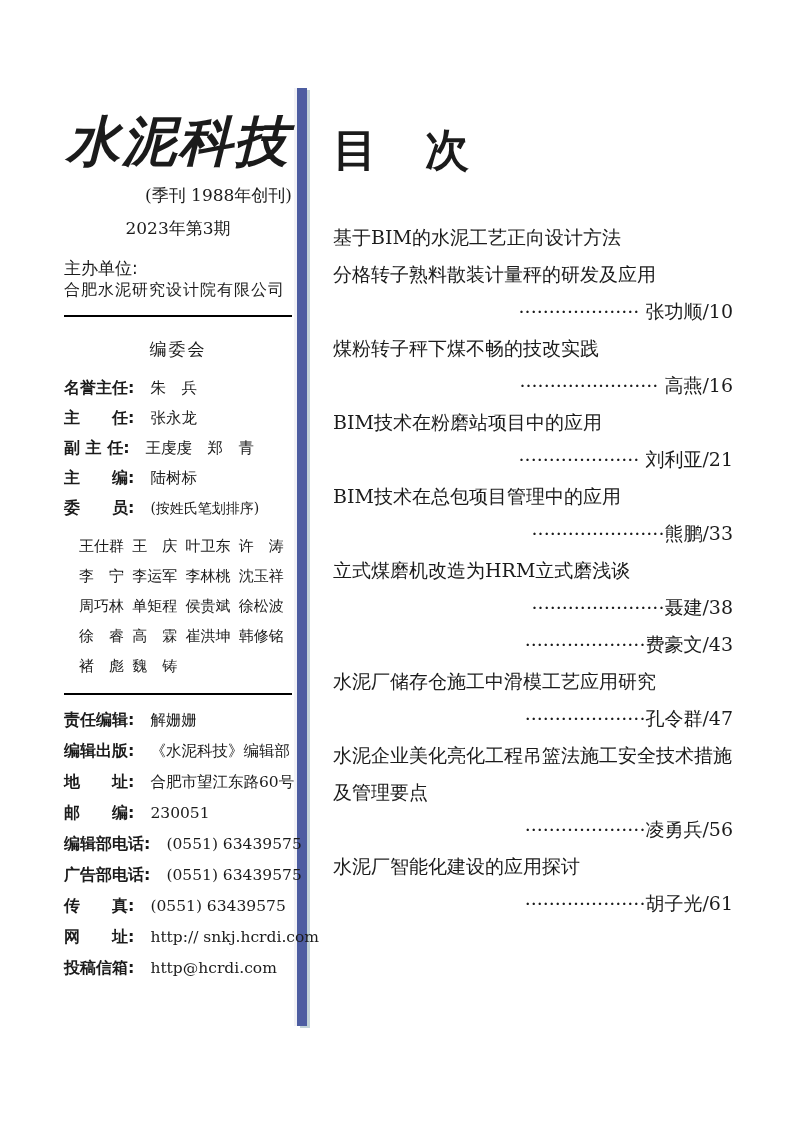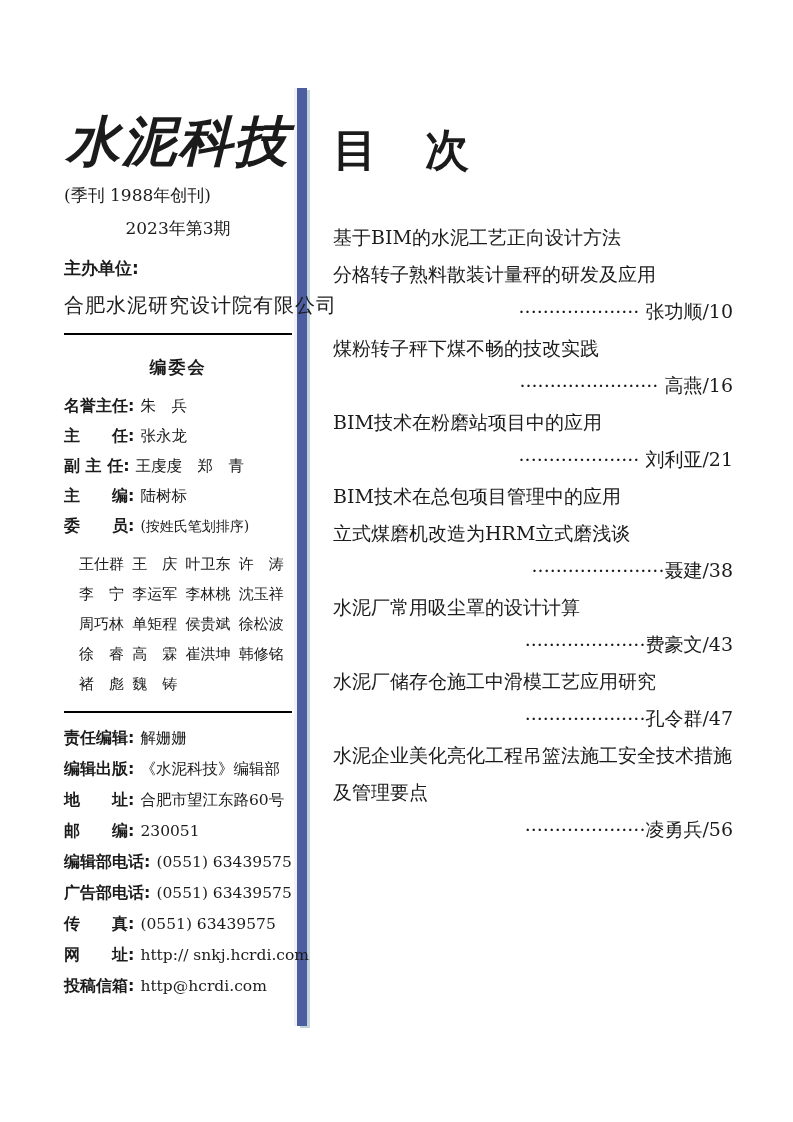--- a/index.html
+++ b/index.html
@@ -15,40 +15,40 @@
     background:#4d5da1;
     box-shadow:-3px 0 0 #f2f2f6, 3px 2px 0 #c3d4d8;
   }
 
   
   .left-col { position:absolute; left:64px; top:108px; width:228px; }
   .m-title {
     font-size:54px; font-weight:bold; font-style:italic;
     text-align:center; letter-spacing:2px; line-height:1.25; white-space:nowrap;
   }
-  .m-subtitle { margin-top:8px;  text-align:left; font-size:17px; white-space:nowrap; }
+  .m-subtitle { margin-top:8px;  text-align:right; font-size:17px; white-space:nowrap; }
   .m-issue    { margin-top:10px; text-align:center; font-size:17px; }
-  .m-org-label{ margin-top:17px; font-size:17px; font-weight:bold;
+  .m-org-label{ margin-top:17px; font-size:17px; font-weight:normal;
                 font-family:"DejaVu Sans","Liberation Sans",sans-serif; }
-  .m-org-name { margin-top:12px; font-size:20px; letter-spacing:1px; white-space:nowrap; }
+  .m-org-name { font-size:16px; letter-spacing:1px; white-space:nowrap; }
   .rule { height:2px; background:#000; }
   .rule-1 { margin-top:14px; }
   .rule-2 { margin-top:17px; }
   .board-heading {
-    margin-top:21px; text-align:center; font-size:17px; font-weight:bold;
+    margin-top:21px; text-align:center; font-size:17px; font-weight:normal;
     font-family:"DejaVu Sans","Liberation Sans",sans-serif; letter-spacing:2px;
   }
   .board-rows { margin-top:16px; }
   .info-row { height:30px; line-height:22px; white-space:nowrap; }
   .pub-rows .info-row { height:31px; }
   .info-label {
     font-family:"DejaVu Sans","Liberation Sans",sans-serif;
     font-weight:bold; font-size:16px;
   }
-  .info-value { font-size:15.5px; margin-left:6px; }
+  .info-value { font-size:15.5px; margin-left:16px; }
   .info-value.note { font-size:14px; }
   .members {
     margin-top:10px; display:grid; grid-template-columns:repeat(4,1fr);
     row-gap:11px; font-size:15px;margin-left:15px;
   }
   .member { white-space:nowrap; }
   .pub-rows { margin-top:14px; }
 
   
   .right-col { position:absolute; left:333px; top:124px; width:422px; }
@@ -132,34 +132,38 @@
         <div class="toc-entry">
           <div class="toc-line toc-title">煤粉转子秤下煤不畅的技改实践</div>
           <div class="toc-line toc-ref">······················· 高燕/16</div>
         </div>
         <div class="toc-entry">
           <div class="toc-line toc-title">BIM技术在粉磨站项目中的应用</div>
           <div class="toc-line toc-ref">···················· 刘利亚/21</div>
         </div>
         <div class="toc-entry">
           <div class="toc-line toc-title">BIM技术在总包项目管理中的应用</div>
+          <div class="toc-line toc-ref">······················熊鹏/33</div>
         </div>
         <div class="toc-entry">
           <div class="toc-line toc-title">立式煤磨机改造为HRM立式磨浅谈</div>
           <div class="toc-line toc-ref">······················聂建/38</div>
         </div>
         <div class="toc-entry">
-          <div class="toc-line toc-title">水泥厂常用吸尘罩的设计计算</div>
           <div class="toc-line toc-ref">····················费豪文/43</div>
         </div>
         <div class="toc-entry">
           <div class="toc-line toc-title">水泥厂储存仓施工中滑模工艺应用研究</div>
           <div class="toc-line toc-ref">····················孔令群/47</div>
         </div>
         <div class="toc-entry">
           <div class="toc-line toc-title">水泥企业美化亮化工程吊篮法施工安全技术措施</div>
           <div class="toc-line toc-title">及管理要点</div>
           <div class="toc-line toc-ref">····················凌勇兵/56</div>
         </div>
+        <div class="toc-entry">
+          <div class="toc-line toc-title">水泥厂智能化建设的应用探讨</div>
+          <div class="toc-line toc-ref">····················胡子光/61</div>
+        </div>
       </div>
   </div>
 
 </div>
 
 </body></html>

